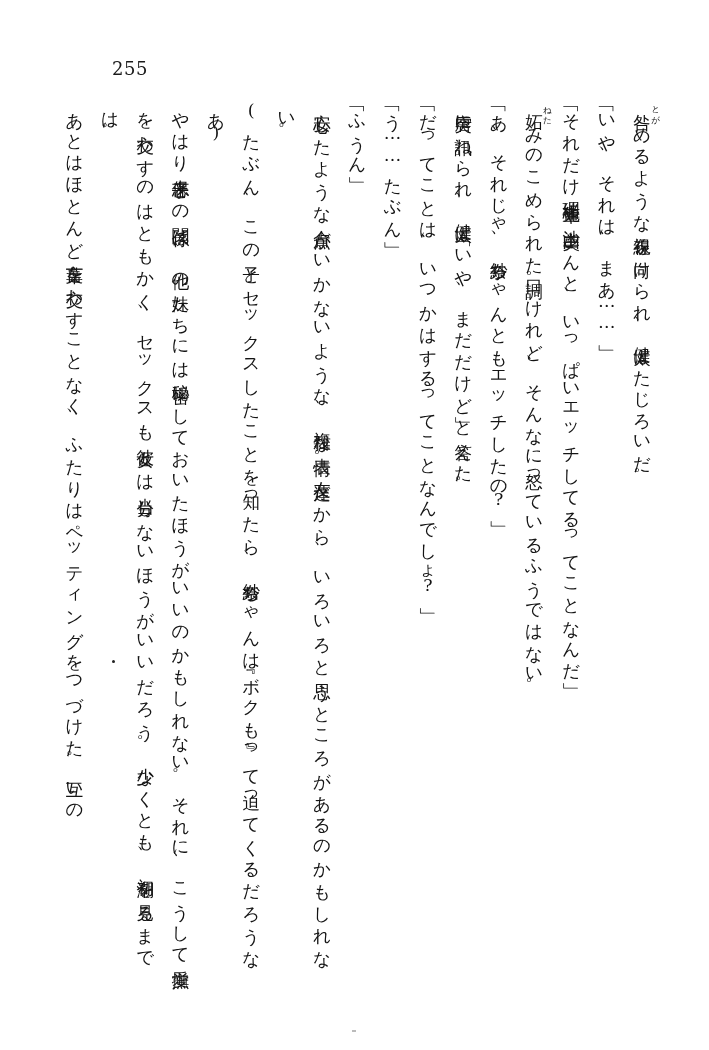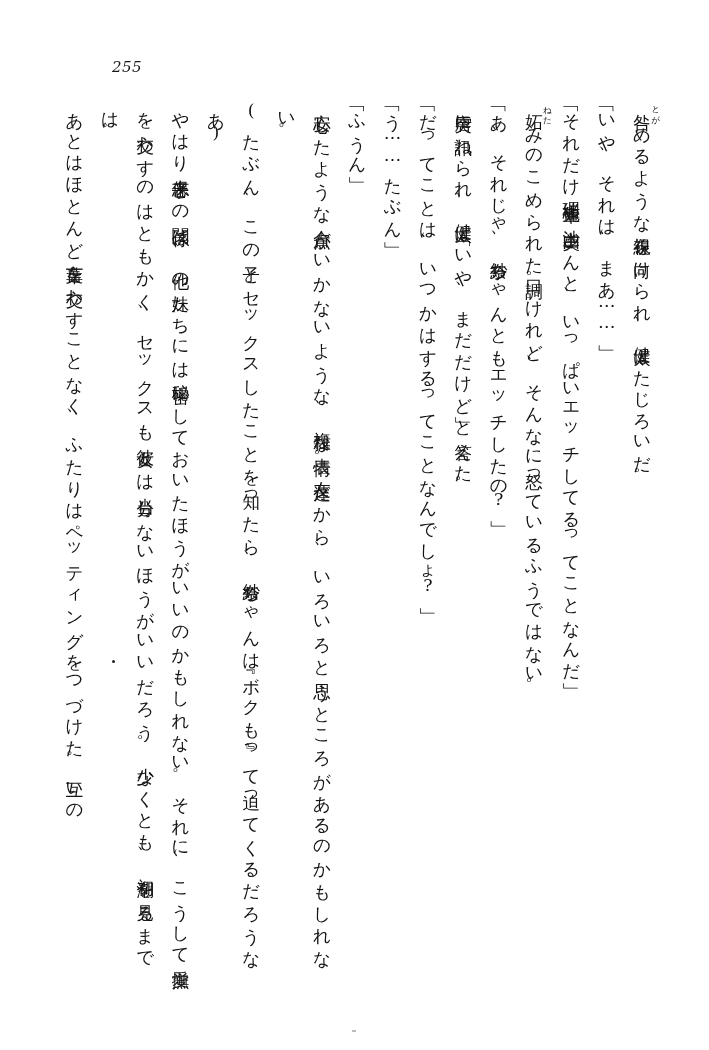--- a/index.html
+++ b/index.html
@@ -22,25 +22,24 @@
     top: 0;
     width: 709px;
     height: 1050px;
     background: #fff;
   }
 
   .page-number {
     position: absolute;
     left: 112px;
     top: 58px;
-    font-size: 15px;
+    font-size: 18px;
     letter-spacing: 0.5px;
     color: #1a1a1a;
     font-family: "DejaVu Serif", "Liberation Serif", serif;
-    font-style: italic;
   }
 
   
   .body-text {
     position: absolute;
     right: 48px;
     top: 100px;
     height: 860px;
     width: 580px;
     writing-mode: vertical-rl;

